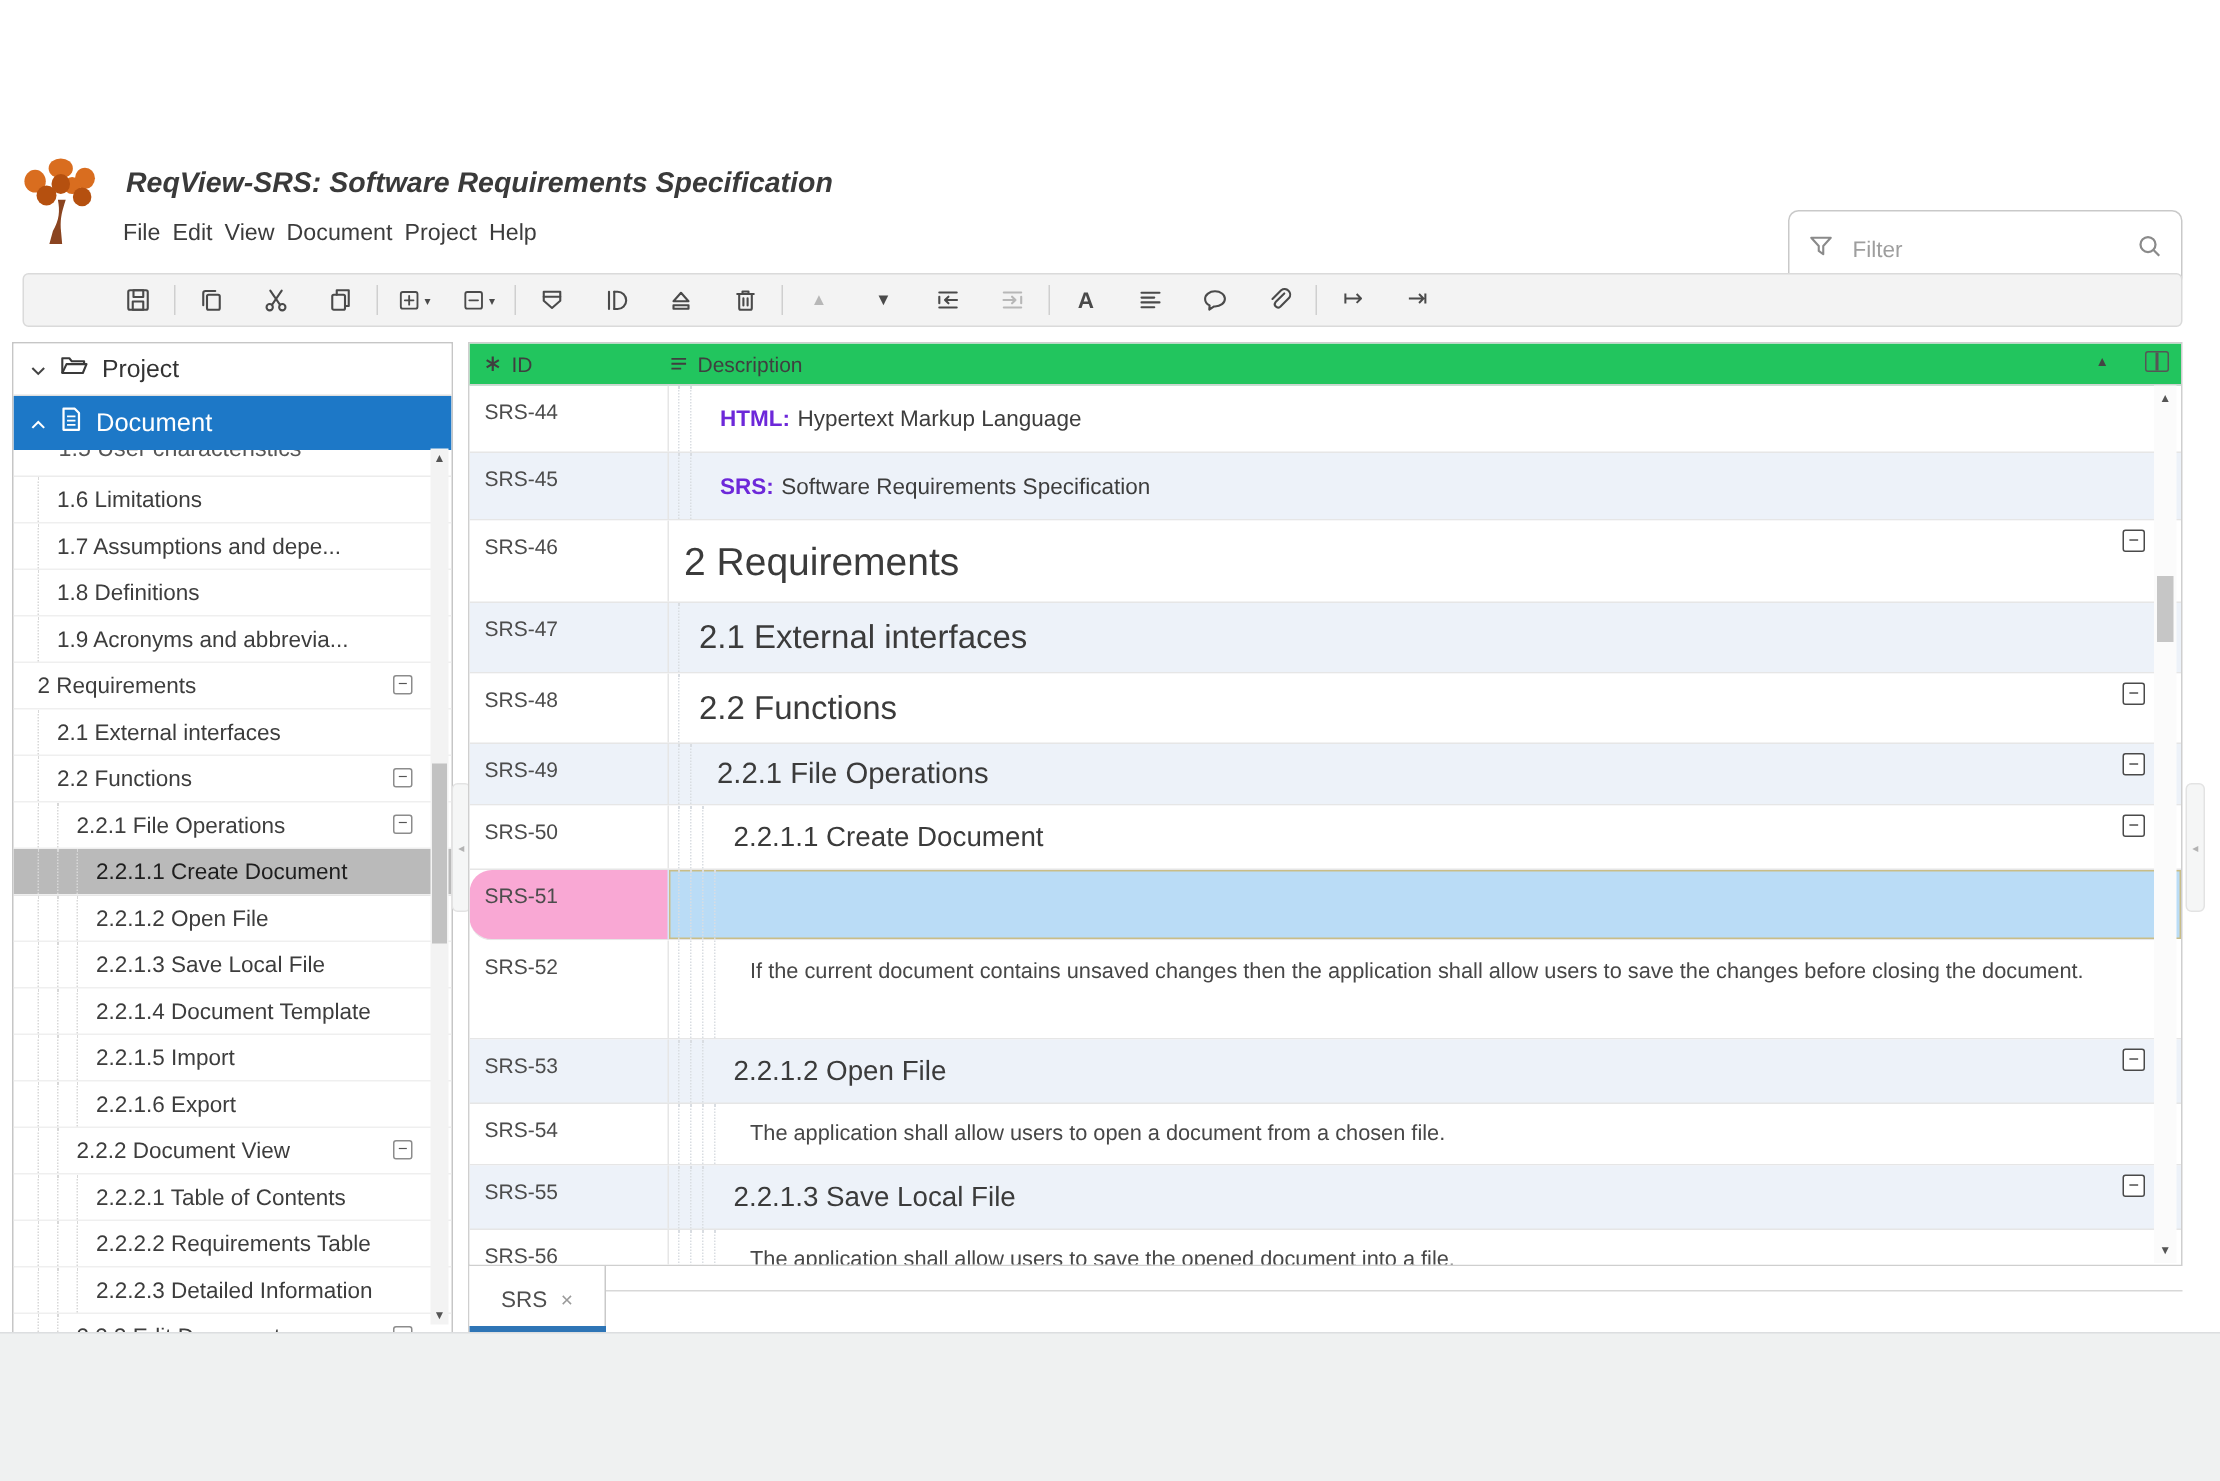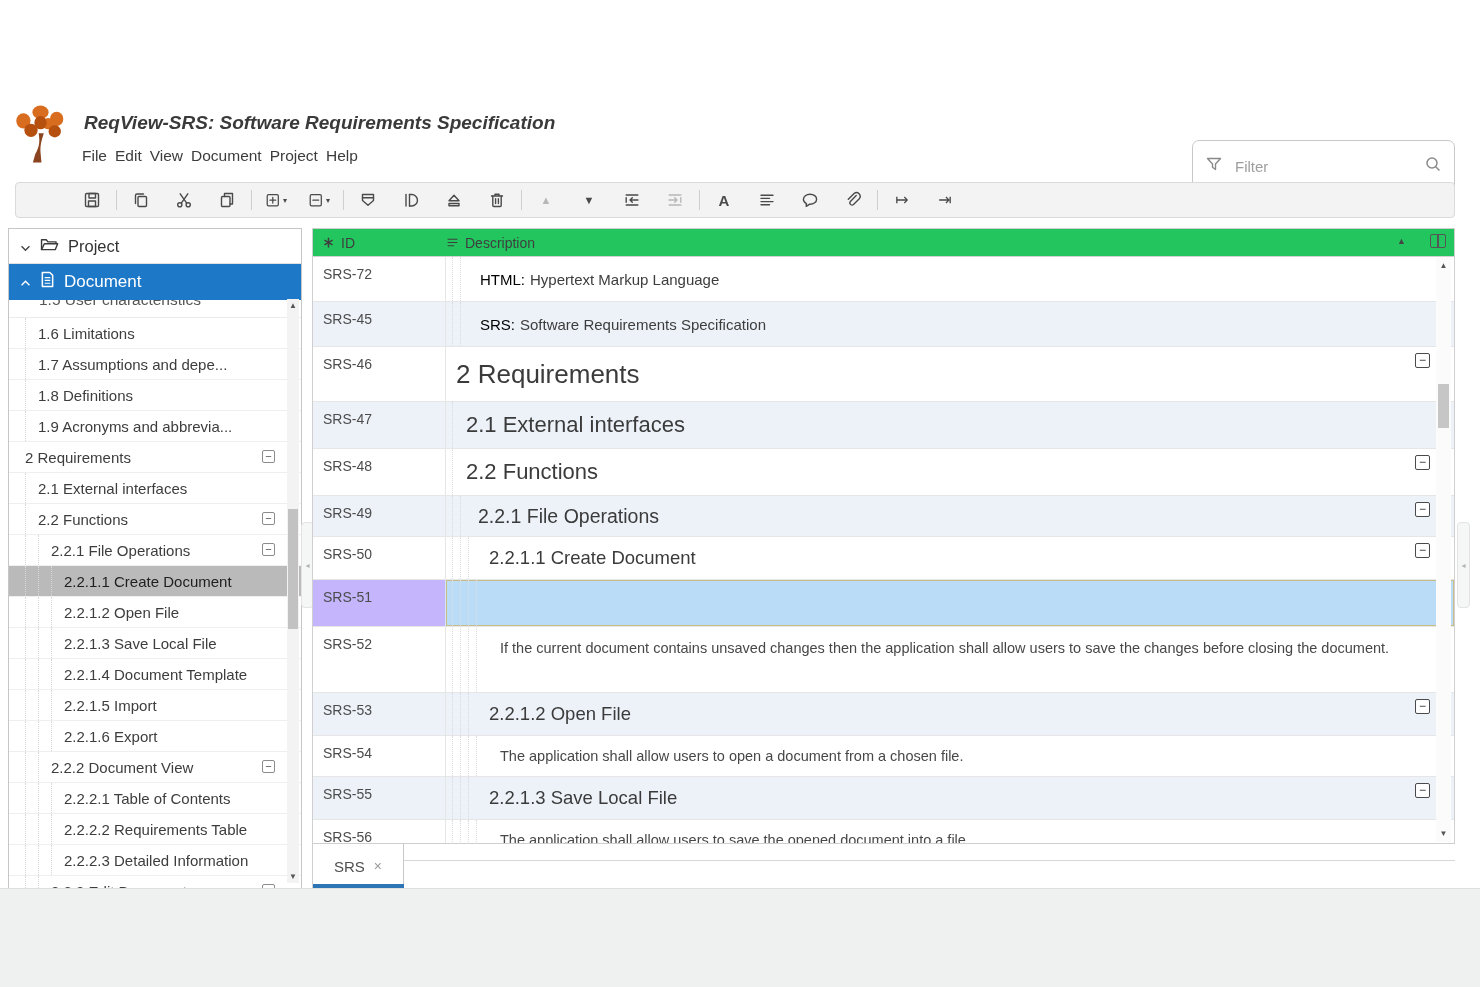--- a/index.html
+++ b/index.html
@@ -55,30 +55,30 @@
     border-radius:2px;box-sizing:border-box;}
   #columns-icon:before{content:"";position:absolute;left:6px;top:0;bottom:0;width:1.5px;background:#555;}
   #t-body{position:relative;height:588px;overflow:hidden;}
   .t-row{display:flex;border-bottom:1px solid #e6e6e6;background:#fff;position:relative;}
   .t-row.zebra{background:#edf2f9;}
   .td-id{width:133px;flex:none;padding:9px 0 0 10px;font-size:14px;color:#4c4c4c;
     box-sizing:border-box;border-right:1px solid #e6e6e6;}
   .td-desc{flex:1;position:relative;display:flex;align-items:center;box-sizing:border-box;padding-right:55px;min-width:0;}
   .dguide{position:absolute;top:0;bottom:0;border-left:1px dotted #d9dde2;}
   .row-term{height:44px;}  .row-term .td-desc{padding-left:34px;font-size:15px;color:#3d3d3d;}
-  .term{font-weight:normal;color:#000000;margin-right:5px;}
+  .term{font-weight:bold;color:#6d28d9;margin-right:5px;}
   .row-h1{height:54px;}  .row-h1 .td-desc{padding-left:10px;font-size:26px;color:#3b3b3b;}
   .row-h2{height:46px;}  .row-h2 .td-desc{padding-left:20px;font-size:22px;color:#3b3b3b;}
   .row-h3{height:40px;}  .row-h3 .td-desc{padding-left:32px;font-size:19.5px;color:#3b3b3b;}
   .row-h4{height:42px;}  .row-h4 .td-desc{padding-left:43px;font-size:18.5px;color:#3b3b3b;}
   .row-req{height:40px;} .row-req .td-desc{padding-left:54px;font-size:14.5px;color:#474747;}
   .row-req .desc-text{max-width:910px;line-height:21px;}
   .row-req.multiline{height:65px;}
   .row-req.multiline .td-desc{align-items:flex-start;padding-top:11px;}
-  .t-row.selected{background:#c4b5fd;height:46px;}
+  .t-row.selected{background:#f9a8d4;height:46px;border-radius:15px;}
   .t-row.selected .td-id{border-right-color:#d3e7f9;}
   .t-row.selected .td-desc{background:#badcf6;box-shadow:inset 0 0 0 1px #c9bd87;color:#33536e;}
   .t-row.selected .desc-text{color:#33536e;}
   .box15{position:absolute;right:24px;top:6px;width:15px;height:15px;border:1.5px solid #4a4a4a;border-radius:2px;
     font-size:12px;line-height:12px;text-align:center;color:#333;background:#fff;box-sizing:border-box;}
   #v-scroll{position:absolute;right:3px;top:28px;width:15px;height:585px;background:#fbfbfb;}
   #v-scroll .thumb{position:absolute;left:2px;width:11px;top:127px;height:44px;background:#c6c6c6;}
   #v-scroll .scroll-arrow{width:15px;}
   
   #tabstrip{position:absolute;left:312px;top:844px;width:1143px;height:44px;background:#fff;
@@ -425,21 +425,21 @@
       <svg class="hicon" viewBox="0 0 16 16">
           <path d="M2 4 h12 M2 8 h12 M2 12 h8" stroke="currentColor" stroke-width="1.5" fill="none"></path>
         </svg>
       <span>Description</span>
     </div>
     <span id="sort-arrow">▲</span>
     <span id="columns-icon"></span>
   </div>
   <div id="t-body">
       <div class="t-row row-term">
-        <div class="td-id">SRS-72</div>
+        <div class="td-id">SRS-44</div>
         <div class="td-desc">
           <span class="dguide" style="left: 6px;"></span>
           <span class="dguide" style="left: 14px;"></span>
           <span class="desc-text"><b class="term">HTML:</b>Hypertext Markup Language</span>
         </div>
       </div>
       <div class="t-row row-term zebra">
         <div class="td-id">SRS-45</div>
         <div class="td-desc">
           <span class="dguide" style="left: 6px;"></span>

